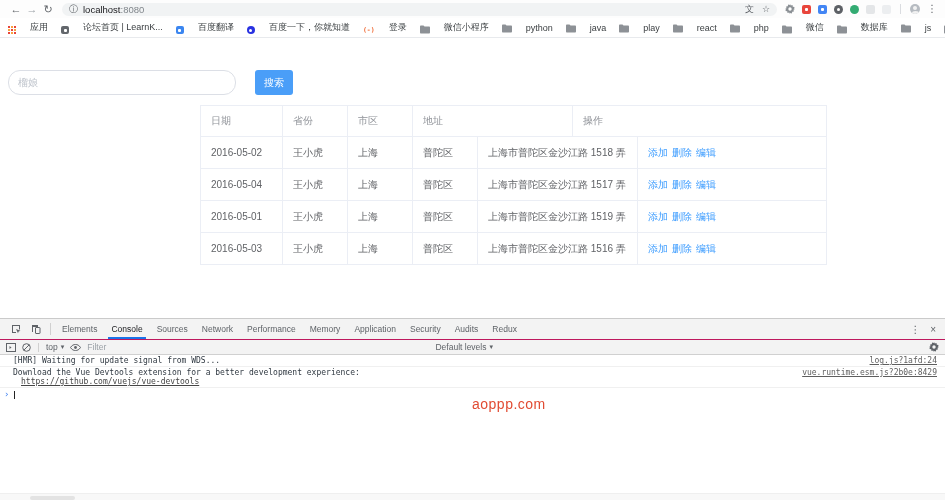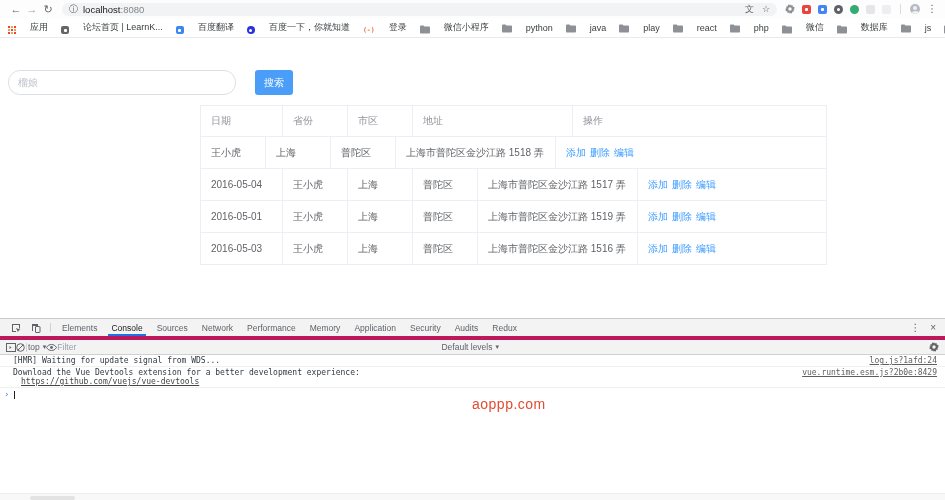--- a/index.html
+++ b/index.html
@@ -66,37 +66,37 @@
   .th-row .td { height:30px; color:#909399; }
   .data-row .td { height:31px; color:#606266; }
   .op-link { color:#409eff; text-decoration:none; margin-right:4px; cursor:pointer; }
   .op-link:last-child { margin-right:0; }
 
   .watermark { position:absolute; left:472px; top:396px; font-size:14px; color:#e14b32; letter-spacing:0.5px; }
 
   
   .devtools { position:absolute; left:0; top:318px; width:945px; height:182px; background:#fff; border-top:1px solid #cacaca; }
   .dt-tabbar {
-    height:21px; background:#f3f3f3; border-bottom:4px solid #be185d;
+    height:21px; background:#f3f3f3; border-bottom:1px solid #be185d;
     display:flex; align-items:stretch; padding:0 4px 0 6px;
   }
   .dt-icon { display:flex; align-items:center; padding:0 5px; }
   .dt-sep { width:1px; background:#d0d0d0; margin:4px 4px; }
   .dt-tab {
     display:flex; align-items:center; padding:0 7px; font-size:8.5px; color:#5f6368;
     position:relative; cursor:pointer;
   }
   .dt-tab.active { color:#202124; }
   .dt-tab.active:after { content:""; position:absolute; left:4px; right:4px; bottom:0; height:2px; background:#1a73e8; }
   .dt-tab-spacer { flex:1; }
   .dt-ctl { display:flex; align-items:center; padding:0 5px; font-size:10px; color:#5f6368; }
 
   .dt-toolbar {
     height:15px; background:#f3f3f3; border-bottom:1px solid #d0d0d0;
-    display:flex; align-items:center; padding:0 6px; font-size:8.5px; color:#5f6368;
+    display:flex; align-items:center; padding:0 6px; gap:6px; font-size:8.5px; color:#5f6368;
   }
   .dd { display:flex; align-items:center; gap:3px; }
   .caret { font-size:7px; color:#5f6368; }
   .filter-input {
     border:none; background:transparent; outline:none; font-size:8.5px; width:220px;
     font-family:"Liberation Sans", sans-serif; color:#333;
   }
   .filter-input::placeholder { color:#9aa0a6; }
   .dt-toolbar .spacer { flex:1; }
 
@@ -274,20 +274,21 @@
     <div class="etable">
       <div class="tr th-row">
         <div class="td c0">日期</div>
         <div class="td c2">省份</div>
         <div class="td c3">市区</div>
         <div class="td c4">地址</div>
         <div class="td c5">操作</div>
       </div>
 
       <div class="tr data-row">
+        <div class="td c0">2016-05-02</div>
         <div class="td c1">王小虎</div>
         <div class="td c2">上海</div>
         <div class="td c3">普陀区</div>
         <div class="td c4">上海市普陀区金沙江路 1518 弄</div>
         <div class="td c5">
           <a class="op-link">添加</a>
           <a class="op-link">删除</a>
           <a class="op-link">编辑</a>
         </div>
       </div>

